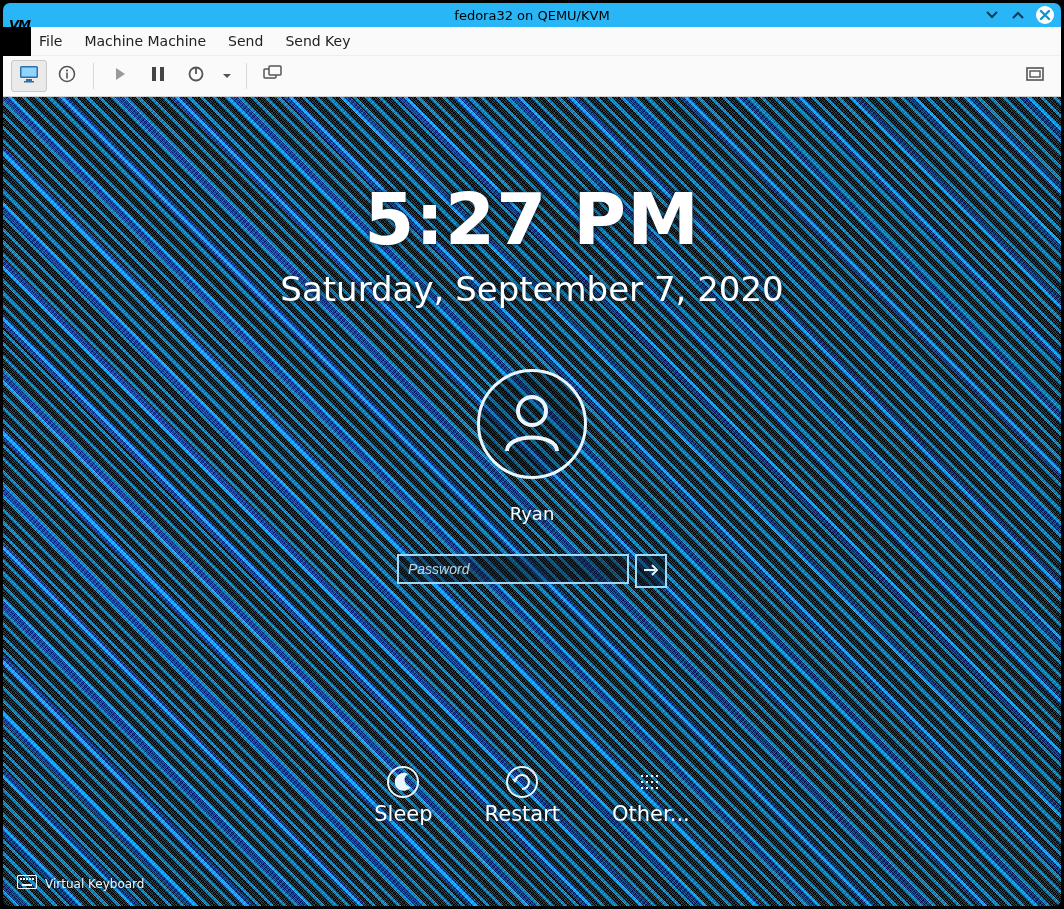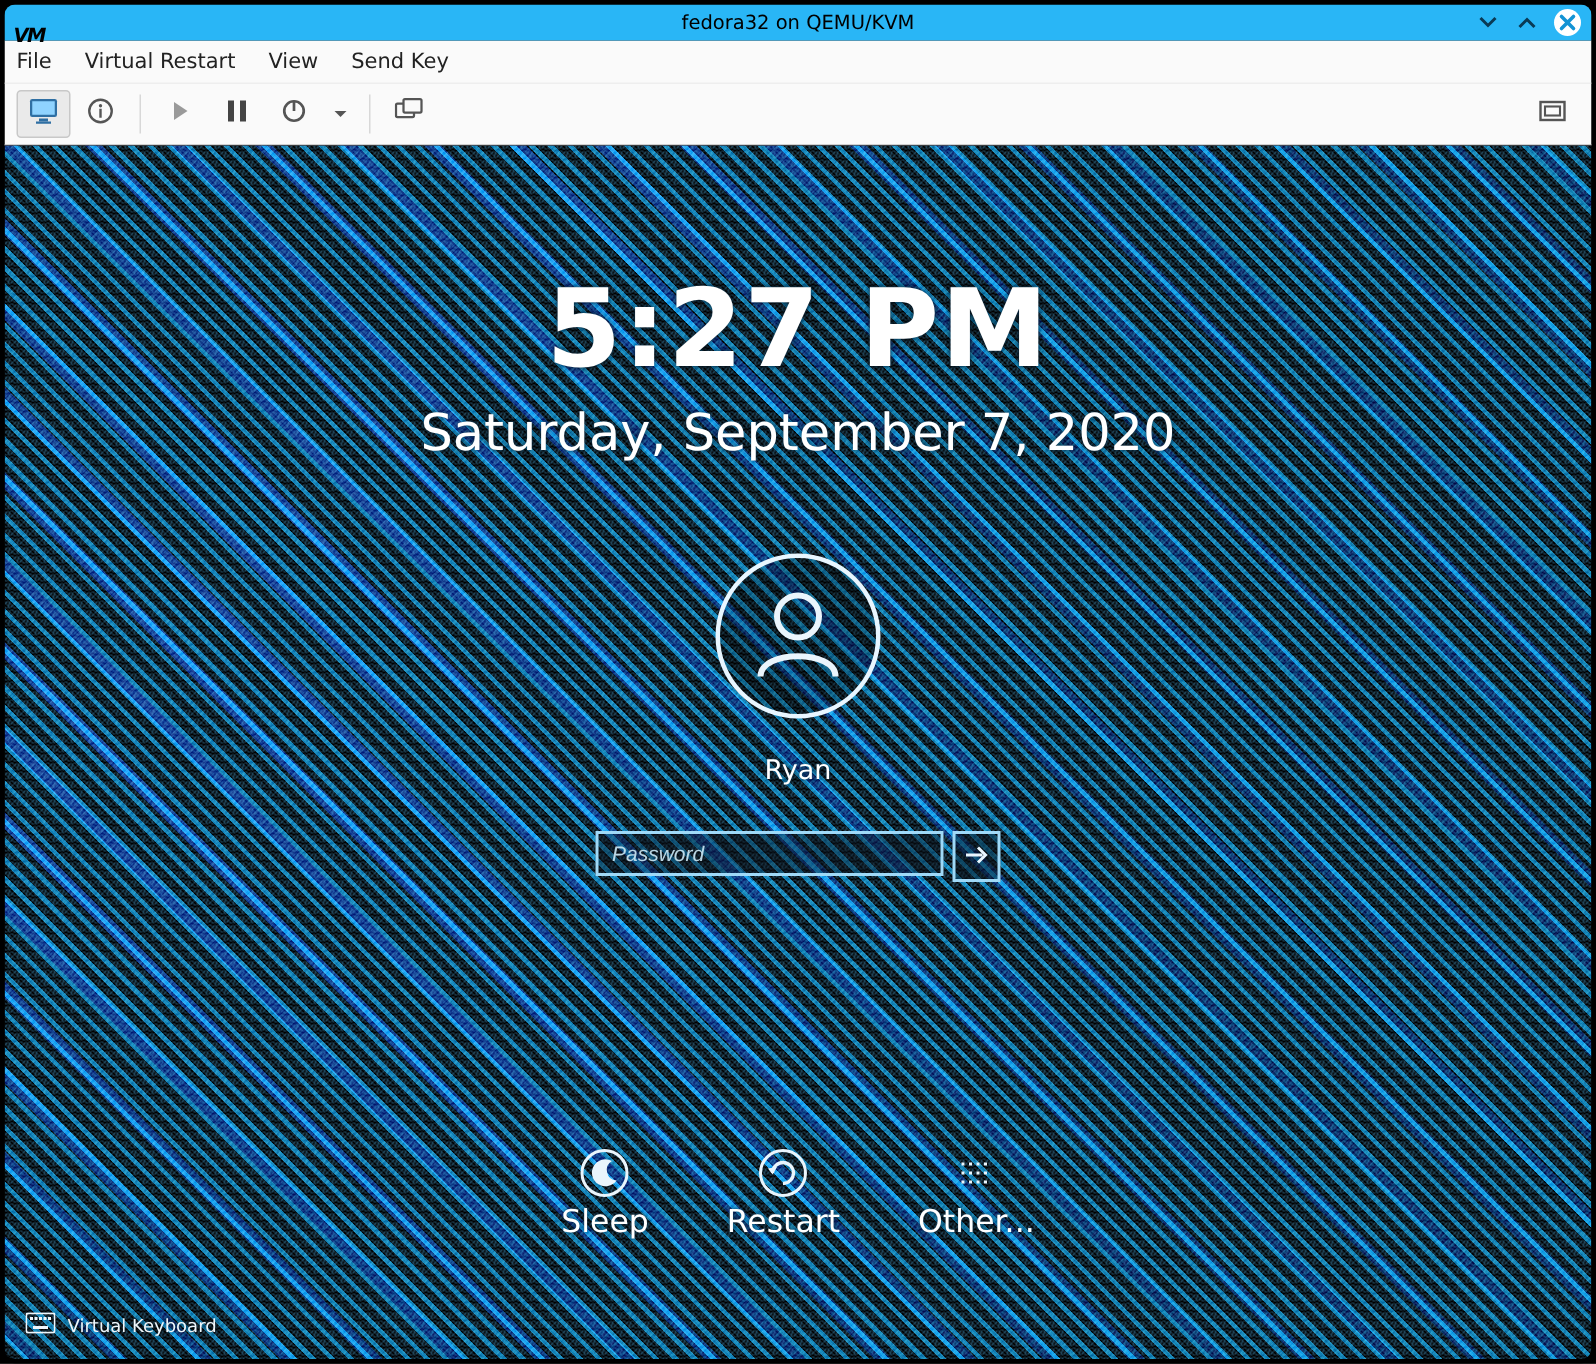--- a/index.html
+++ b/index.html
@@ -15,21 +15,21 @@
   }
   html,body{margin:0;padding:0;width:1064px;height:909px;font-family:"DejaVu Sans","Noto Sans",Arial,sans-serif;background:#000;}
   .outer{box-sizing:border-box;width:1064px;height:909px;border:3px solid #000;border-radius:10px;overflow:hidden;display:flex;flex-direction:column;background:#000;}
   
   .titlebar{height:24px;background:var(--titlebar-bg);display:flex;align-items:center;position:relative;color:var(--titlebar-text);font-size:13px;}
   .titlebar .vm-logo{margin-left:6px;font-weight:bold;font-style:italic;letter-spacing:-1px;margin-top:19px;}
   .titlebar .title-text{position:absolute;left:0;right:0;text-align:center;pointer-events:none;}
   .titlebar .win-controls{margin-left:auto;display:flex;align-items:center;gap:8px;margin-right:6px;}
   .titlebar .win-controls svg{display:block;}
   
-  .menubar{height:28px;background:var(--menubar-bg);display:flex;align-items:center;padding:0 8px;gap:22px;font-size:14px;color:var(--menubar-text);border-bottom:1px solid #eee;}
+  .menubar{height:28px;background:var(--menubar-bg);display:flex;align-items:center;padding:0 8px;gap:22px;font-size:14px;color:var(--menubar-text);border-bottom:1px solid #eee;margin-left:28px;}
   .menubar .menu-item{cursor:default;}
   
   .toolbar{height:40px;background:var(--toolbar-bg);border-bottom:1px solid var(--toolbar-border);display:flex;align-items:center;padding:0 8px;gap:2px;}
   .tb-btn{width:34px;height:30px;display:flex;align-items:center;justify-content:center;border:1px solid transparent;border-radius:3px;color:var(--icon-gray);}
   .tb-btn.active{background:#eaeaea;border-color:#c8c8c8;}
   .tb-btn.disabled{color:#b8b8b8;}
   .tb-sep{width:1px;height:26px;background:#d8d8d8;margin:0 6px;}
   .tb-spacer{flex:1;}
   
   .guest{flex:1;position:relative;overflow:hidden;background:#000;}
@@ -88,22 +88,22 @@
         <svg width="20" height="20" viewBox="0 0 20 20">
             <circle cx="10" cy="10" r="9" fill="#ffffff"></circle>
             <path d="M6 6 L14 14 M14 6 L6 14" stroke="#1393d4" stroke-width="2.4" stroke-linecap="round"></path>
           </svg>
       </span>
     </div>
   </div>
 
   <div class="menubar">
     <span class="menu-item">File</span>
-    <span class="menu-item">Virtual Restart</span>
-    <span class="menu-item">View</span>
+    <span class="menu-item">Machine Machine</span>
+    <span class="menu-item">Send</span>
     <span class="menu-item">Send Key</span>
   </div>
 
   <div class="toolbar">
     <div class="tb-btn active">
       <span>
         <svg width="20" height="18" viewBox="0 0 20 18">
             <rect x="1" y="1" width="18" height="12" rx="1.5" fill="#2f6fa3"></rect>
             <rect x="2.5" y="2.5" width="15" height="9" fill="#8fd3ff"></rect>
             <rect x="7" y="14" width="6" height="2" fill="#2f6fa3"></rect>

